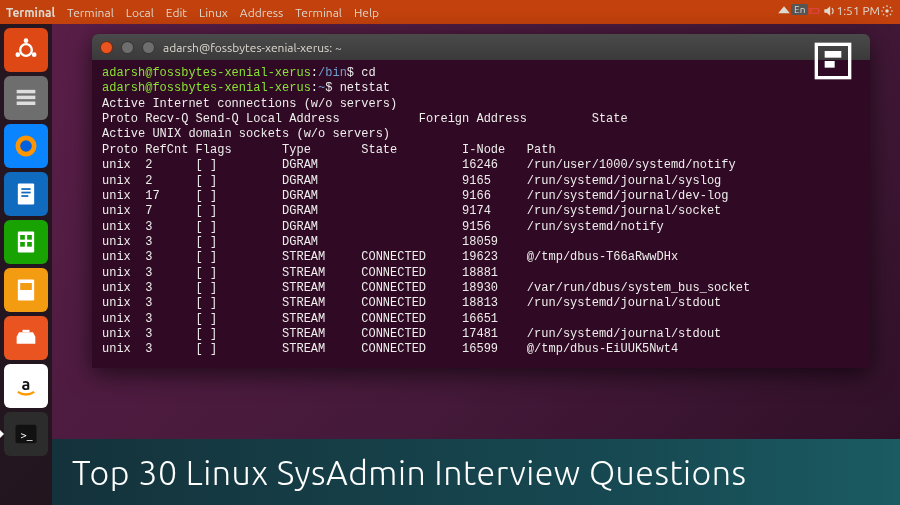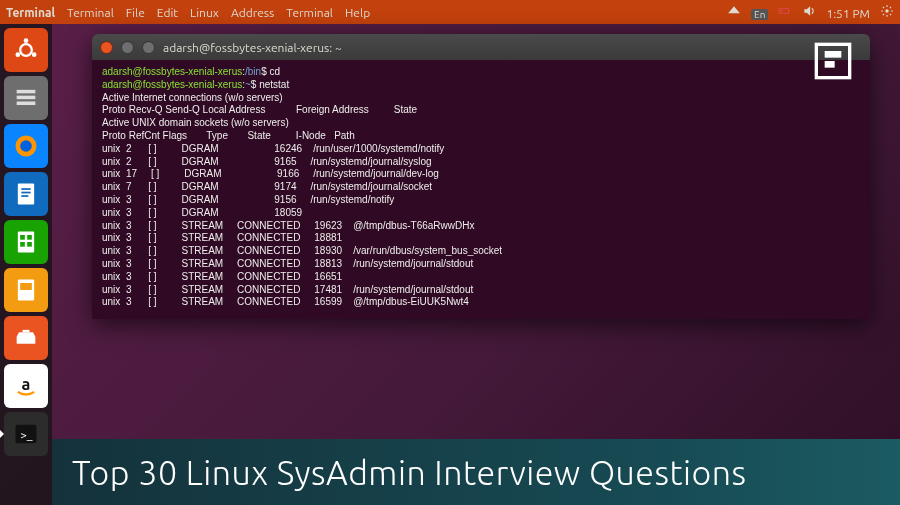--- a/index.html
+++ b/index.html
@@ -3,21 +3,21 @@
 <meta charset="utf-8">
 <style>
 * { margin: 0; padding: 0; box-sizing: border-box; }
 body { width: 900px; height: 505px; background: linear-gradient(135deg, #5c1f4a 0%, #441939 60%, #2e0f26 100%); font-family: "Ubuntu", "DejaVu Sans", sans-serif; overflow: hidden; position: relative; }
 
 
 .top-panel { height: 24px; background: #c2410c; color: #dfdbd2; display: flex; align-items: center; font-size: 12px; padding: 0 6px; gap: 12px; }
 .top-panel .app-name { font-weight: 600; }
 .top-panel .menus { display: flex; gap: 12px; }
 .top-panel .spacer { flex: 1; }
-.top-panel .indicators { display: flex; align-items: flex-end; gap: 10px; }
+.top-panel .indicators { display: flex; align-items: flex-start; }
 .top-panel svg { width: 14px; height: 14px; fill: #dfdbd2; }
 .top-panel .lang { background: #555; border-radius: 2px; padding: 0 3px; font-size: 10px; }
 
 
 .launcher { position: absolute; left: 0; top: 24px; width: 52px; height: calc(100% - 24px); background: rgba(20,20,20,0.75); display: flex; flex-direction: column; align-items: center; padding-top: 4px; gap: 4px; }
 .launcher .tile { width: 44px; height: 44px; border-radius: 6px; display: flex; align-items: center; justify-content: center; position: relative; }
 .launcher .tile svg { width: 28px; height: 28px; }
 .launcher .ubuntu { background: #dd4814; }
 .launcher .files { background: #6e6e6e; }
 .launcher .firefox { background: #0a84ff; }
@@ -32,37 +32,37 @@
 
 .term-window { position: absolute; left: 92px; top: 34px; width: 778px; background: #300a24; border-radius: 6px 6px 0 0; box-shadow: 0 6px 24px rgba(0,0,0,0.6); overflow: hidden; }
 .term-titlebar { height: 26px; background: linear-gradient(#4a4a4a,#3a3a3a); display: flex; align-items: center; padding: 0 8px; gap: 8px; color: #dfdbd2; font-size: 12px; }
 .wbtn { width: 13px; height: 13px; border-radius: 50%; border: 1px solid rgba(0,0,0,0.5); }
 .wbtn.close { background: #e95420; }
 .wbtn.min { background: #6e6e6e; }
 .wbtn.max { background: #6e6e6e; }
 .term-title-text { flex:1; }
 .brand-logo { position:absolute; right:16px; top:6px; width:42px; height:42px; display:flex; align-items:center; justify-content:center; }
 
-.term-body { background:#300a24; color:#fff; font-family: Liberation Sans, sans-serif; font-size:10px; line-height:1.28; padding:6px 10px 10px; white-space: pre; }
+.term-body { background:#300a24; color:#fff; font-family: Liberation Mono, monospace; font-size:12px; line-height:1.28; padding:6px 10px 10px; white-space: pre; }
 .c-green { color:#8ae234; }
 .c-blue  { color:#729fcf; }
 .c-white { color:#eeeeec; }
 
 
 .banner { position:absolute; left:52px; right:0; bottom:0; height:66px; background: linear-gradient(90deg,#14323b 0%, #174a53 70%, #1b5b62 100%); display:flex; align-items:center; padding-left:20px; }
 .banner-text { color:#fff; font-size:34px; font-weight:300; letter-spacing:0.5px; font-family:"Ubuntu","Segoe UI",sans-serif; }
 </style>
 </head>
 <body>
 
 <div class="top-panel">
   <span class="app-name">Terminal</span>
   <div class="menus">
     <span>Terminal</span>
-    <span>File</span>
+    <span>Local</span>
     <span>Edit</span>
     <span>Linux</span>
     <span>Address</span>
     <span>Terminal</span>
     <span>Help</span>
   </div>
   <div class="spacer"></div>
   <div class="indicators">
     <span><svg viewBox="0 0 24 24">
           <path d="M2 16l10-12 10 12H2z"></path>

